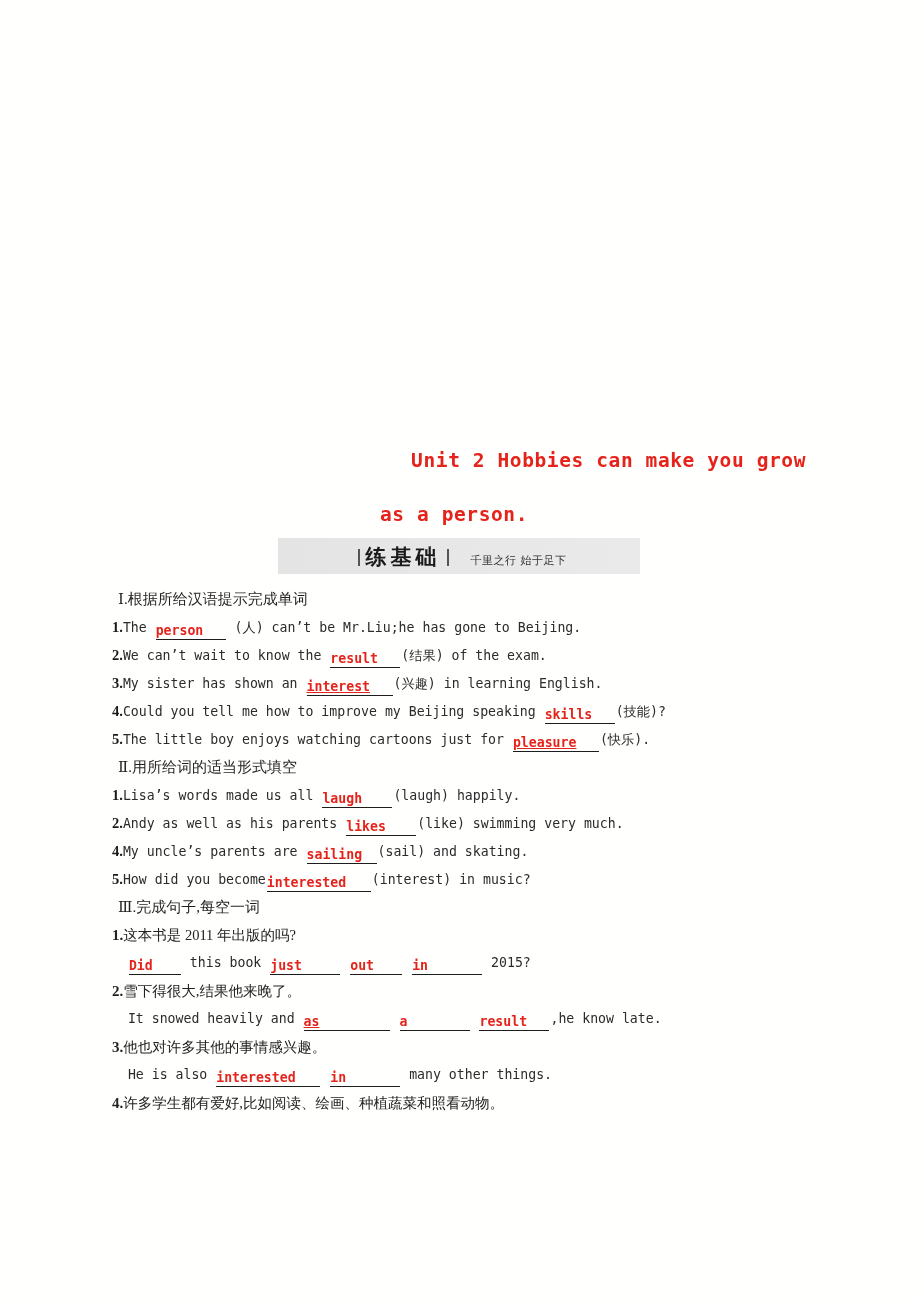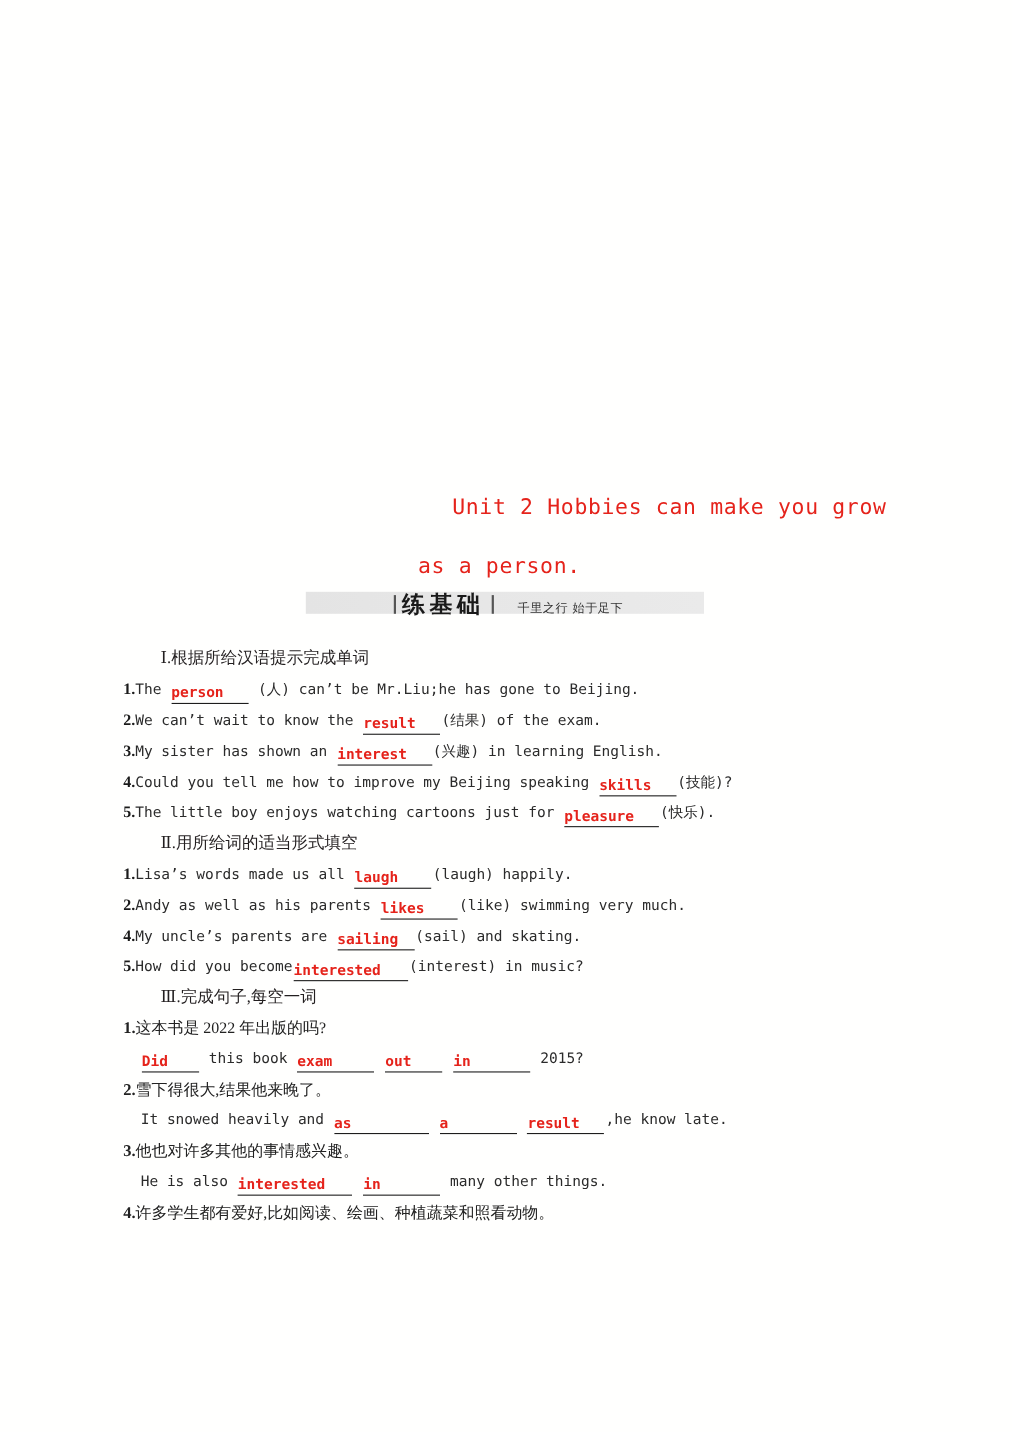--- a/index.html
+++ b/index.html
@@ -26,31 +26,32 @@
   .doc-title {
     position: absolute;
     left: 110px;
     top: 434px;
     width: 700px;
     font-family: "DejaVu Sans Mono", "Liberation Mono", monospace;
     font-size: 19.5px;
     letter-spacing: 0.6px;
     color: #e5231b;
     line-height: 54px;
+    font-weight: bold;
   }
   .title-line1 { text-align: right; padding-right: 4px; }
   .title-line2 { text-align: center; padding-right: 12px; }
 
   
   .banner {
     position: absolute;
     left: 278px;
     top: 538px;
     width: 362px;
-    height: 20px;
+    height: 36px;
     background: linear-gradient(to right,#e4e4e4 0%, #e7e7e7 45%, #eaeaea 100%);
     display: flex;
     align-items: center;
     justify-content: center;
   }
   .banner-inner {
     display: flex;
     align-items: baseline;
     transform: translateY(1px);
   }
@@ -91,21 +92,20 @@
     line-height: 28px;
     white-space: nowrap;
     font-size: 14.5px;
   }
 
   
   .sec-head {
     font-family: "Liberation Serif", "DejaVu Serif", serif;
     font-size: 15px;
     padding-left: 6px;
-    margin-left: 28px;
   }
 
   
   .en {
     font-family: "DejaVu Sans Mono", "Liberation Mono", monospace;
     font-size: 13.2px;
     letter-spacing: 0px;
     color: #2b2b2b;
   }
   .en .idx {
@@ -133,21 +133,21 @@
     font-family: "DejaVu Sans Mono", "Liberation Mono", monospace;
     font-weight: 700;
     font-size: 13.2px;
     border-bottom: 1.3px solid #1d1d1d;
     line-height: 17px;
     vertical-align: -3px;
     margin: 0 1px;
   }
   .blank.w-sm  { min-width: 52px; }
   .blank.w-md  { min-width: 70px; }
-  .blank.w-lg  { min-width: 86px; }
+  .blank.w-lg  { min-width: 86px; text-decoration: underline; }
   .blank.w-xl  { min-width: 104px; }
 </style>
 </head>
 <body>
 
 <div class="page">
 
   <div class="doc-title">
     <div class="title-line1">Unit 2  Hobbies can make you grow</div>
     <div class="title-line2">as a person.</div>
@@ -168,22 +168,22 @@
       <div class="line en"><span class="idx">2.</span><span>We can’t wait to know the </span><span class="blank w-md">result</span><span>(结果) of the exam.</span></div>
       <div class="line en"><span class="idx">3.</span><span>My sister has shown an </span><span class="blank w-lg">interest</span><span>(兴趣) in learning English.</span></div>
       <div class="line en"><span class="idx">4.</span><span>Could you tell me how to improve my Beijing speaking </span><span class="blank w-md">skills</span><span>(技能)?</span></div>
       <div class="line en"><span class="idx">5.</span><span>The little boy enjoys watching cartoons just for </span><span class="blank w-lg">pleasure</span><span>(快乐).</span></div>
       <div class="line sec-head">Ⅱ.用所给词的适当形式填空</div>
       <div class="line en"><span class="idx">1.</span><span>Lisa’s words made us all </span><span class="blank w-md">laugh</span><span>(laugh) happily.</span></div>
       <div class="line en"><span class="idx">2.</span><span>Andy as well as his parents </span><span class="blank w-md">likes</span><span>(like) swimming very much.</span></div>
       <div class="line en"><span class="idx">4.</span><span>My uncle’s parents are </span><span class="blank w-md">sailing</span><span>(sail) and skating.</span></div>
       <div class="line en"><span class="idx">5.</span><span>How did you become</span><span class="blank w-xl">interested</span><span>(interest) in music?</span></div>
       <div class="line sec-head">Ⅲ.完成句子,每空一词</div>
-      <div class="line cn"><span class="idx">1.</span><span class="zh">这本书是 2022 年出版的吗?</span></div>
-      <div class="line en"><span>&nbsp;&nbsp;</span><span class="blank w-sm">Did</span><span> this book </span><span class="blank w-md">exam</span><span> </span><span class="blank w-sm">out</span><span> </span><span class="blank w-md">in</span><span> 2015?</span></div>
+      <div class="line cn"><span class="idx">1.</span><span class="zh">这本书是 2011 年出版的吗?</span></div>
+      <div class="line en"><span>&nbsp;&nbsp;</span><span class="blank w-sm">Did</span><span> this book </span><span class="blank w-md">just</span><span> </span><span class="blank w-sm">out</span><span> </span><span class="blank w-md">in</span><span> 2015?</span></div>
       <div class="line cn"><span class="idx">2.</span><span class="zh">雪下得很大,结果他来晚了。</span></div>
       <div class="line en"><span>&nbsp;&nbsp;</span><span>It snowed heavily and </span><span class="blank w-lg">as</span><span> </span><span class="blank w-md">a</span><span> </span><span class="blank w-md">result</span><span>,he know late.</span></div>
       <div class="line cn"><span class="idx">3.</span><span class="zh">他也对许多其他的事情感兴趣。</span></div>
       <div class="line en"><span>&nbsp;&nbsp;</span><span>He is also </span><span class="blank w-xl">interested</span><span> </span><span class="blank w-md">in</span><span> many other things.</span></div>
       <div class="line cn"><span class="idx">4.</span><span class="zh">许多学生都有爱好,比如阅读、绘画、种植蔬菜和照看动物。</span></div>
     </div>
 
 </div>
 
 </body></html>

